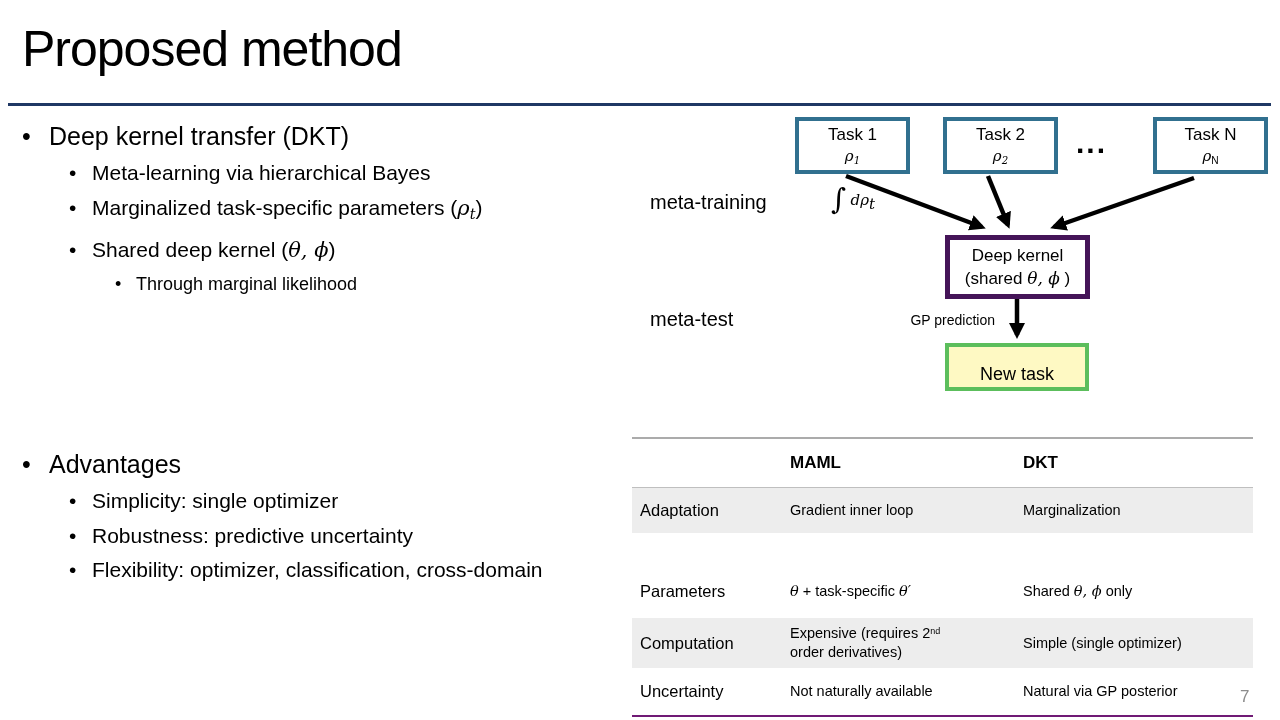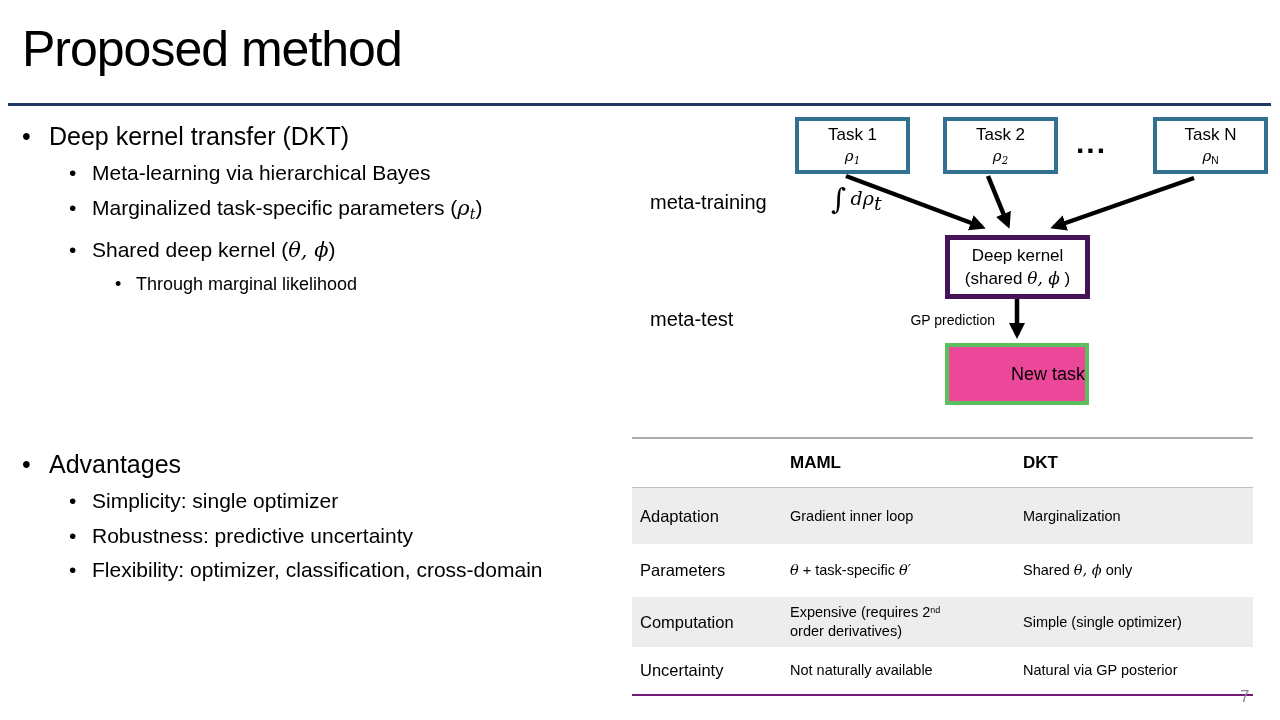--- a/index.html
+++ b/index.html
@@ -30,41 +30,41 @@
   
   .task-box { position:absolute; width:115px; height:57px; border:4px solid #31708F;
     background:#fff; box-sizing:border-box; text-align:center; top:117px; }
   .task-box .t { font-size:17px; line-height:22px; margin-top:3px; }
   .task-box .p { font-size:15px; line-height:20px; }
   .dots { position:absolute; left:1076px; top:126px; font-size:30px; font-weight:bold; letter-spacing:2px; }
 
   .dk-box { position:absolute; left:945px; top:235px; width:145px; height:64px;
     border:5px solid #451458; box-sizing:border-box; background:#fff; text-align:center;
     font-size:17px; line-height:22px; padding-top:5px; }
-  .nt-box { position:absolute; left:945px; top:343px; width:144px; height:62px;
-    border:4px solid #5CBE5C; box-sizing:border-box; background:#ec4899; text-align:right;
+  .nt-box { position:absolute; left:945px; top:343px; width:144px; height:48px;
+    border:4px solid #5CBE5C; box-sizing:border-box; background:#fef9c3; text-align:center;
     font-size:18px; }
   .nt-box span { display:inline-block; margin-top:17px; }
 
   .dlabel { position:absolute; font-size:20px; }
   .lbl-mtrain { left:650px; top:191px; }
   .lbl-mtest  { left:650px; top:308px; }
   .lbl-gp { position:absolute; left:898px; top:312px; width:97px; font-size:14px; text-align:right; }
   .integral { position:absolute; left:831px; top:182px; }
   .integral .sign { font-family:"DejaVu Serif",serif; font-size:29px; vertical-align:-4px; }
-  .integral .body { font-size:19px;font-style:italic; }
+  .integral .body { font-size:15px;font-style:italic; }
   .arrows { position:absolute; left:630px; top:100px; }
 
   
   .cmp { position:absolute; left:632px; top:437px; width:621px;
     border-top:2px solid #ABABAB; border-bottom:2px solid #701a75; }
   .trow { display:grid; grid-template-columns:150px 233px 238px; align-items:center; }
   .thead { height:48px; border-bottom:1px solid #BFBFBF; font-weight:bold; font-size:17px; }
   .trow > div { padding-left:8px; padding-right:5px; box-sizing:border-box; }
-  .r1 { height:56px; } .r2 { height:53px; } .r3 { height:50px; } .r4 { height:47px; }
+  .r1 { height:45px; } .r2 { height:53px;margin-top:32px; } .r3 { height:50px; } .r4 { height:47px; }
   .shaded { background:#EDEDED; }
   .rowlabel { font-size:16.5px; }
   .cell { font-size:14.5px; line-height:1.3; }
   .cell.narrow { padding-right:46px; }
 
   .page-num { position:absolute; left:1240px; top:687px; font-size:17px; color:#8C8C8C; }
 </style>
 </head>
 <body>
 

